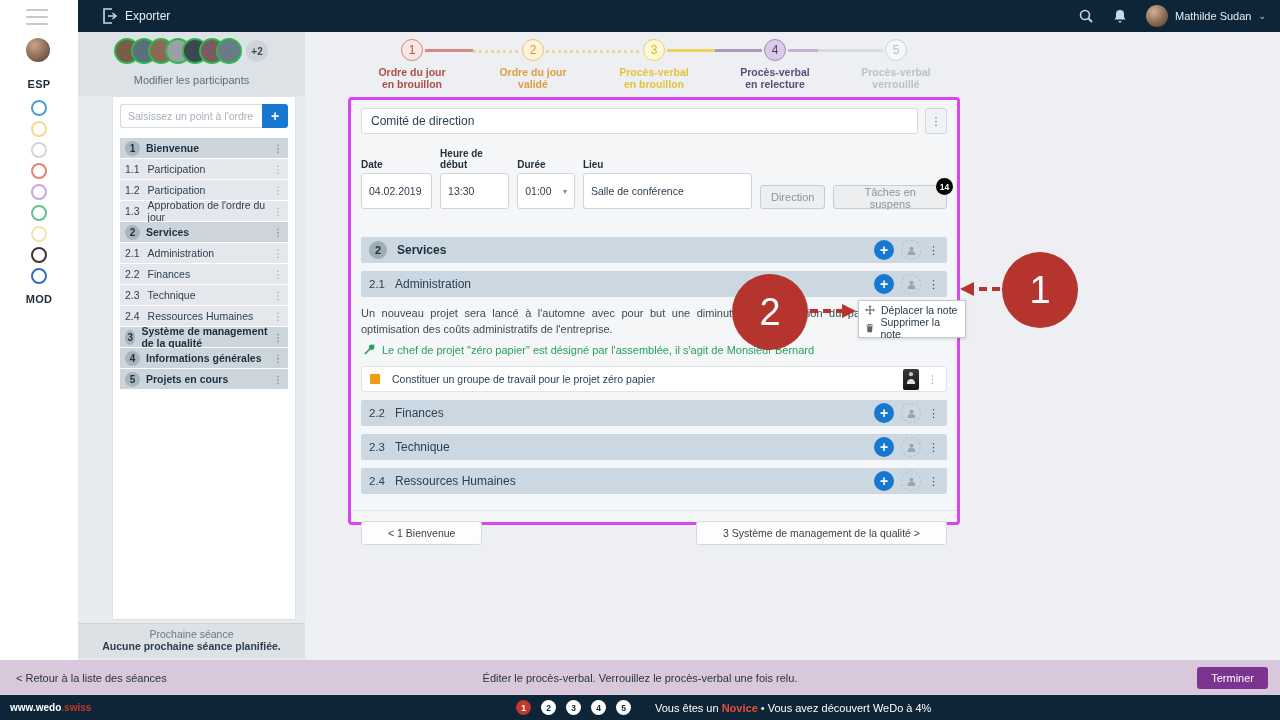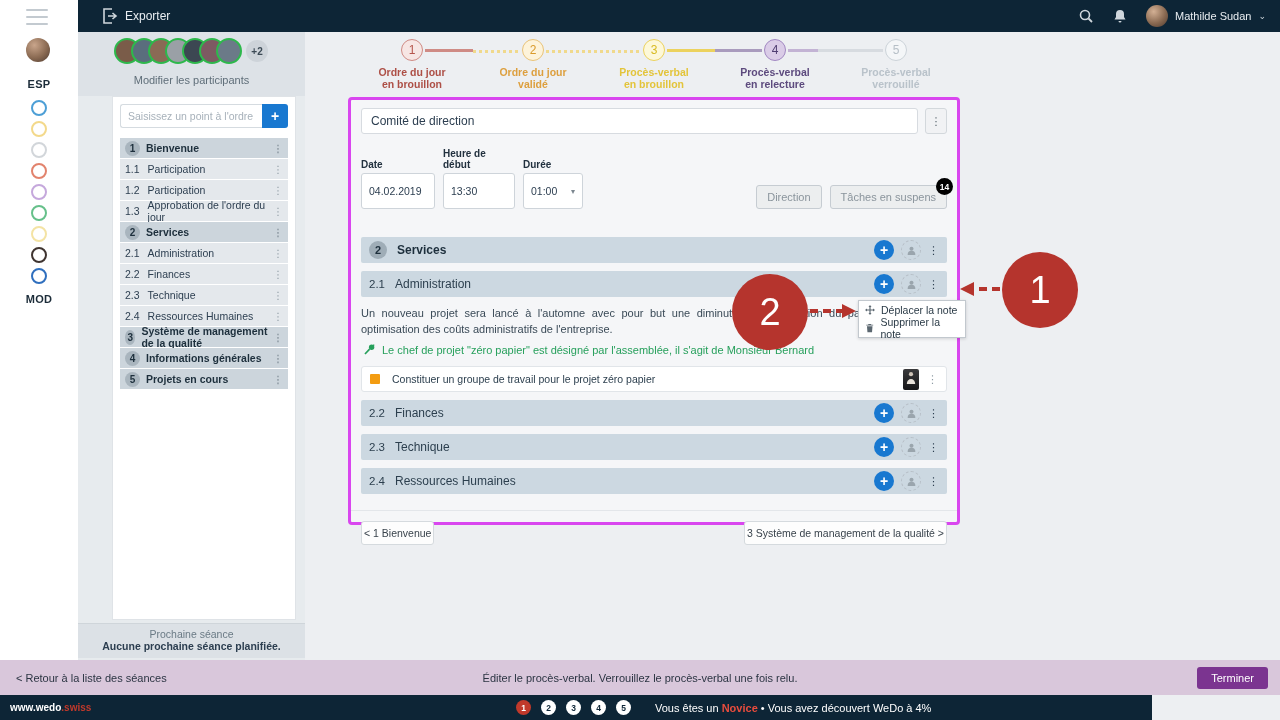--- a/index.html
+++ b/index.html
@@ -80,36 +80,36 @@
   .note-text { flex:1; font-size:11px; color:#3a4a57; line-height:16px; text-align:justify; cursor:text; }
   .note-row .sq-btn { height:24px; }
   .decision-row { display:flex; align-items:center; gap:6px; margin-bottom:10px; margin-left:2px; }
   .decision-text { font-size:11px; color:#27a05c; cursor:text; }
   .task-row { height:26px; background:#fff; border:1px solid #e1e5e9; border-radius:3px; display:flex; align-items:center; padding:0 8px; margin-bottom:8px; cursor:pointer; }
   .task-check { width:10px; height:10px; background:#f39c12; border-radius:1px; margin-right:12px; cursor:pointer; }
   .task-label { font-size:10.5px; color:#2c3f4e; }
   .task-right { margin-left:auto; display:flex; align-items:center; gap:8px; }
   .task-avatar { width:16px; height:21px; border-radius:2px; background:linear-gradient(#3a3a3c,#151517); display:flex; align-items:flex-start; justify-content:center; padding-top:2px; }
   .pager { display:flex; justify-content:space-between; margin:16px -10px 0; padding:10px 10px 0; border-top:1px solid #e3e6ea; }
-  .pager-btn { background:#fdfdfd; border:1px solid #d5dade; border-radius:3px; font-size:10.5px; color:#39434c; padding:5px 2px; cursor:pointer; font-family:inherit; }
+  .pager-btn { background:#fdfdfd; border:1px solid #d5dade; border-radius:3px; font-size:10.5px; color:#39434c; padding:5px 26px; cursor:pointer; font-family:inherit; }
 
   
   .ctx-menu { position:absolute; left:858px; top:300px; width:108px; background:#fff; border:1px solid #c2c8ce; box-shadow:0 1px 3px rgba(0,0,0,.15); z-index:6; }
   .ctx-item { height:18px; display:flex; align-items:center; gap:6px; padding:0 6px; font-size:10.5px; color:#2a3a46; cursor:pointer; }
 
   
   .ann-circle { position:absolute; width:76px; height:76px; border-radius:50%; color:#fff; display:flex; align-items:center; justify-content:center; font-size:38px; z-index:7; }
   .arrows { position:absolute; left:0; top:0; width:1280px; height:720px; pointer-events:none; z-index:7; }
 
   
   .footer-purple { position:absolute; left:0; top:660px; width:1280px; height:35px; background:#d9c7db; display:flex; align-items:center; z-index:4; }
   .fp-back { margin-left:16px; font-size:11px; color:#2b3442; cursor:pointer; }
   .fp-msg { position:absolute; left:0; width:100%; text-align:center; font-size:11px; color:#2b3442; pointer-events:none; }
   .fp-finish { margin-left:auto; margin-right:12px; border:none; border-radius:3px; color:#fff; font-size:11px; padding:5px 14px; cursor:pointer; font-family:inherit; position:relative; z-index:1; }
-  .statusbar { position:absolute; left:0; top:695px; width:1152px; height:25px; background:#0d2536; display:flex; align-items:center; z-index:4; }
+  .statusbar { position:absolute; left:0; top:695px; width:1280px; height:25px; background:#0d2536; display:flex; align-items:center; z-index:4; }
   .sb-site { margin-left:10px; font-size:10px; font-weight:bold; color:#fff; cursor:pointer; }
   .sb-site .tld { color:#c0392b; }
   .sb-dots { position:absolute; left:516px; display:flex; gap:10px; }
   .sb-dot { width:15px; height:15px; border-radius:50%; background:#fff; color:#0d2536; font-size:8.5px; font-weight:bold; display:flex; align-items:center; justify-content:center; cursor:pointer; }
   .sb-dot.active { background:#c0392b; color:#fff; }
   .sb-progress { position:absolute; left:655px; font-size:11px; color:#fff; }
   .sb-progress b { color:#e84c3d; }
 </style>
 </head>
 <body>
@@ -307,20 +307,24 @@
         <label>Heure de début</label>
         <input type="text" value="13:30" style="">
       </div>
       <div class="fcol" style="width:60px">
         <label>Durée</label>
         <div class="fsel">
           <span>01:00</span>
           <span class="caret">▾</span>
         </div>
       </div>
+      <div class="fcol" style="width:176px">
+        <label>Lieu</label>
+        <input type="text" value="Salle de conférence" style="">
+      </div>
       <button class="gbtn" style="margin-left:auto">Direction</button>
       <button class="gbtn"><span>Tâches en suspens</span><span class="badge" style="background: #000000;">14</span></button>
     </div>
 
     <div class="sec-row main-sec">
       <span class="sec-num">2</span>
       <span class="sec-title">Services</span>
       <span class="sec-icons">
         <span class="plus-circle" style="background: rgb(24, 120, 208);">+</span>
         <span class="person-circle">

